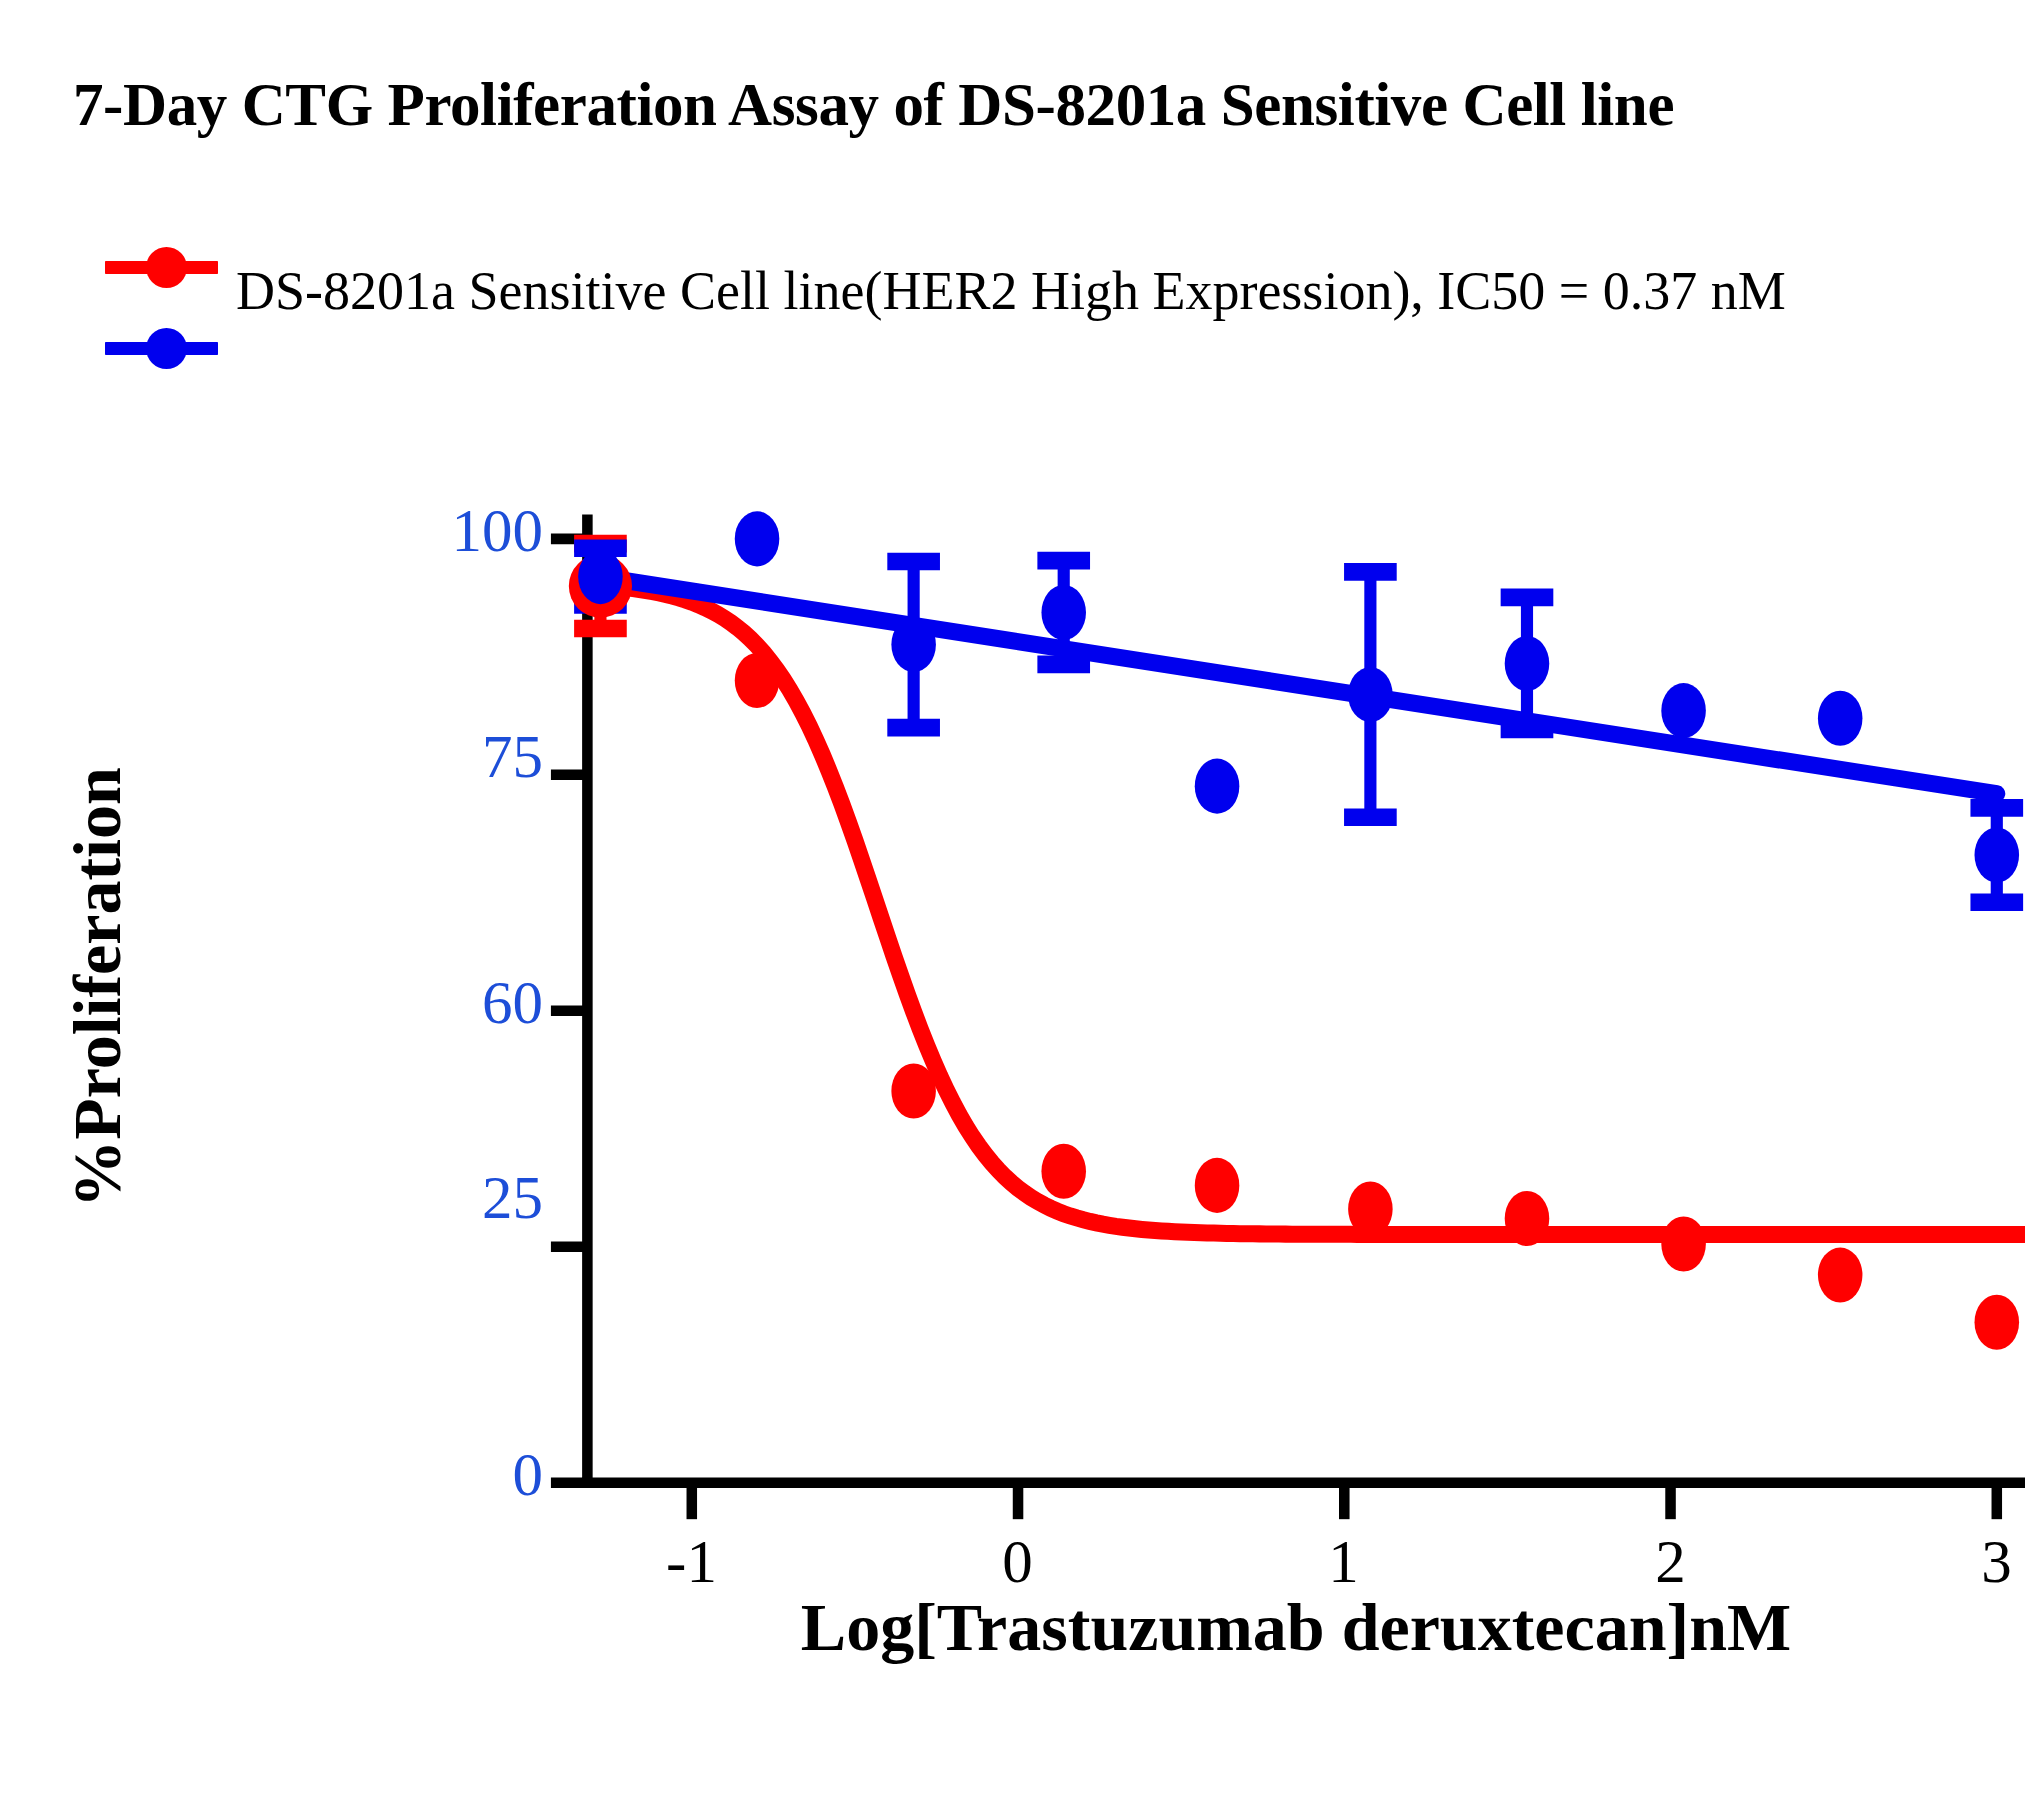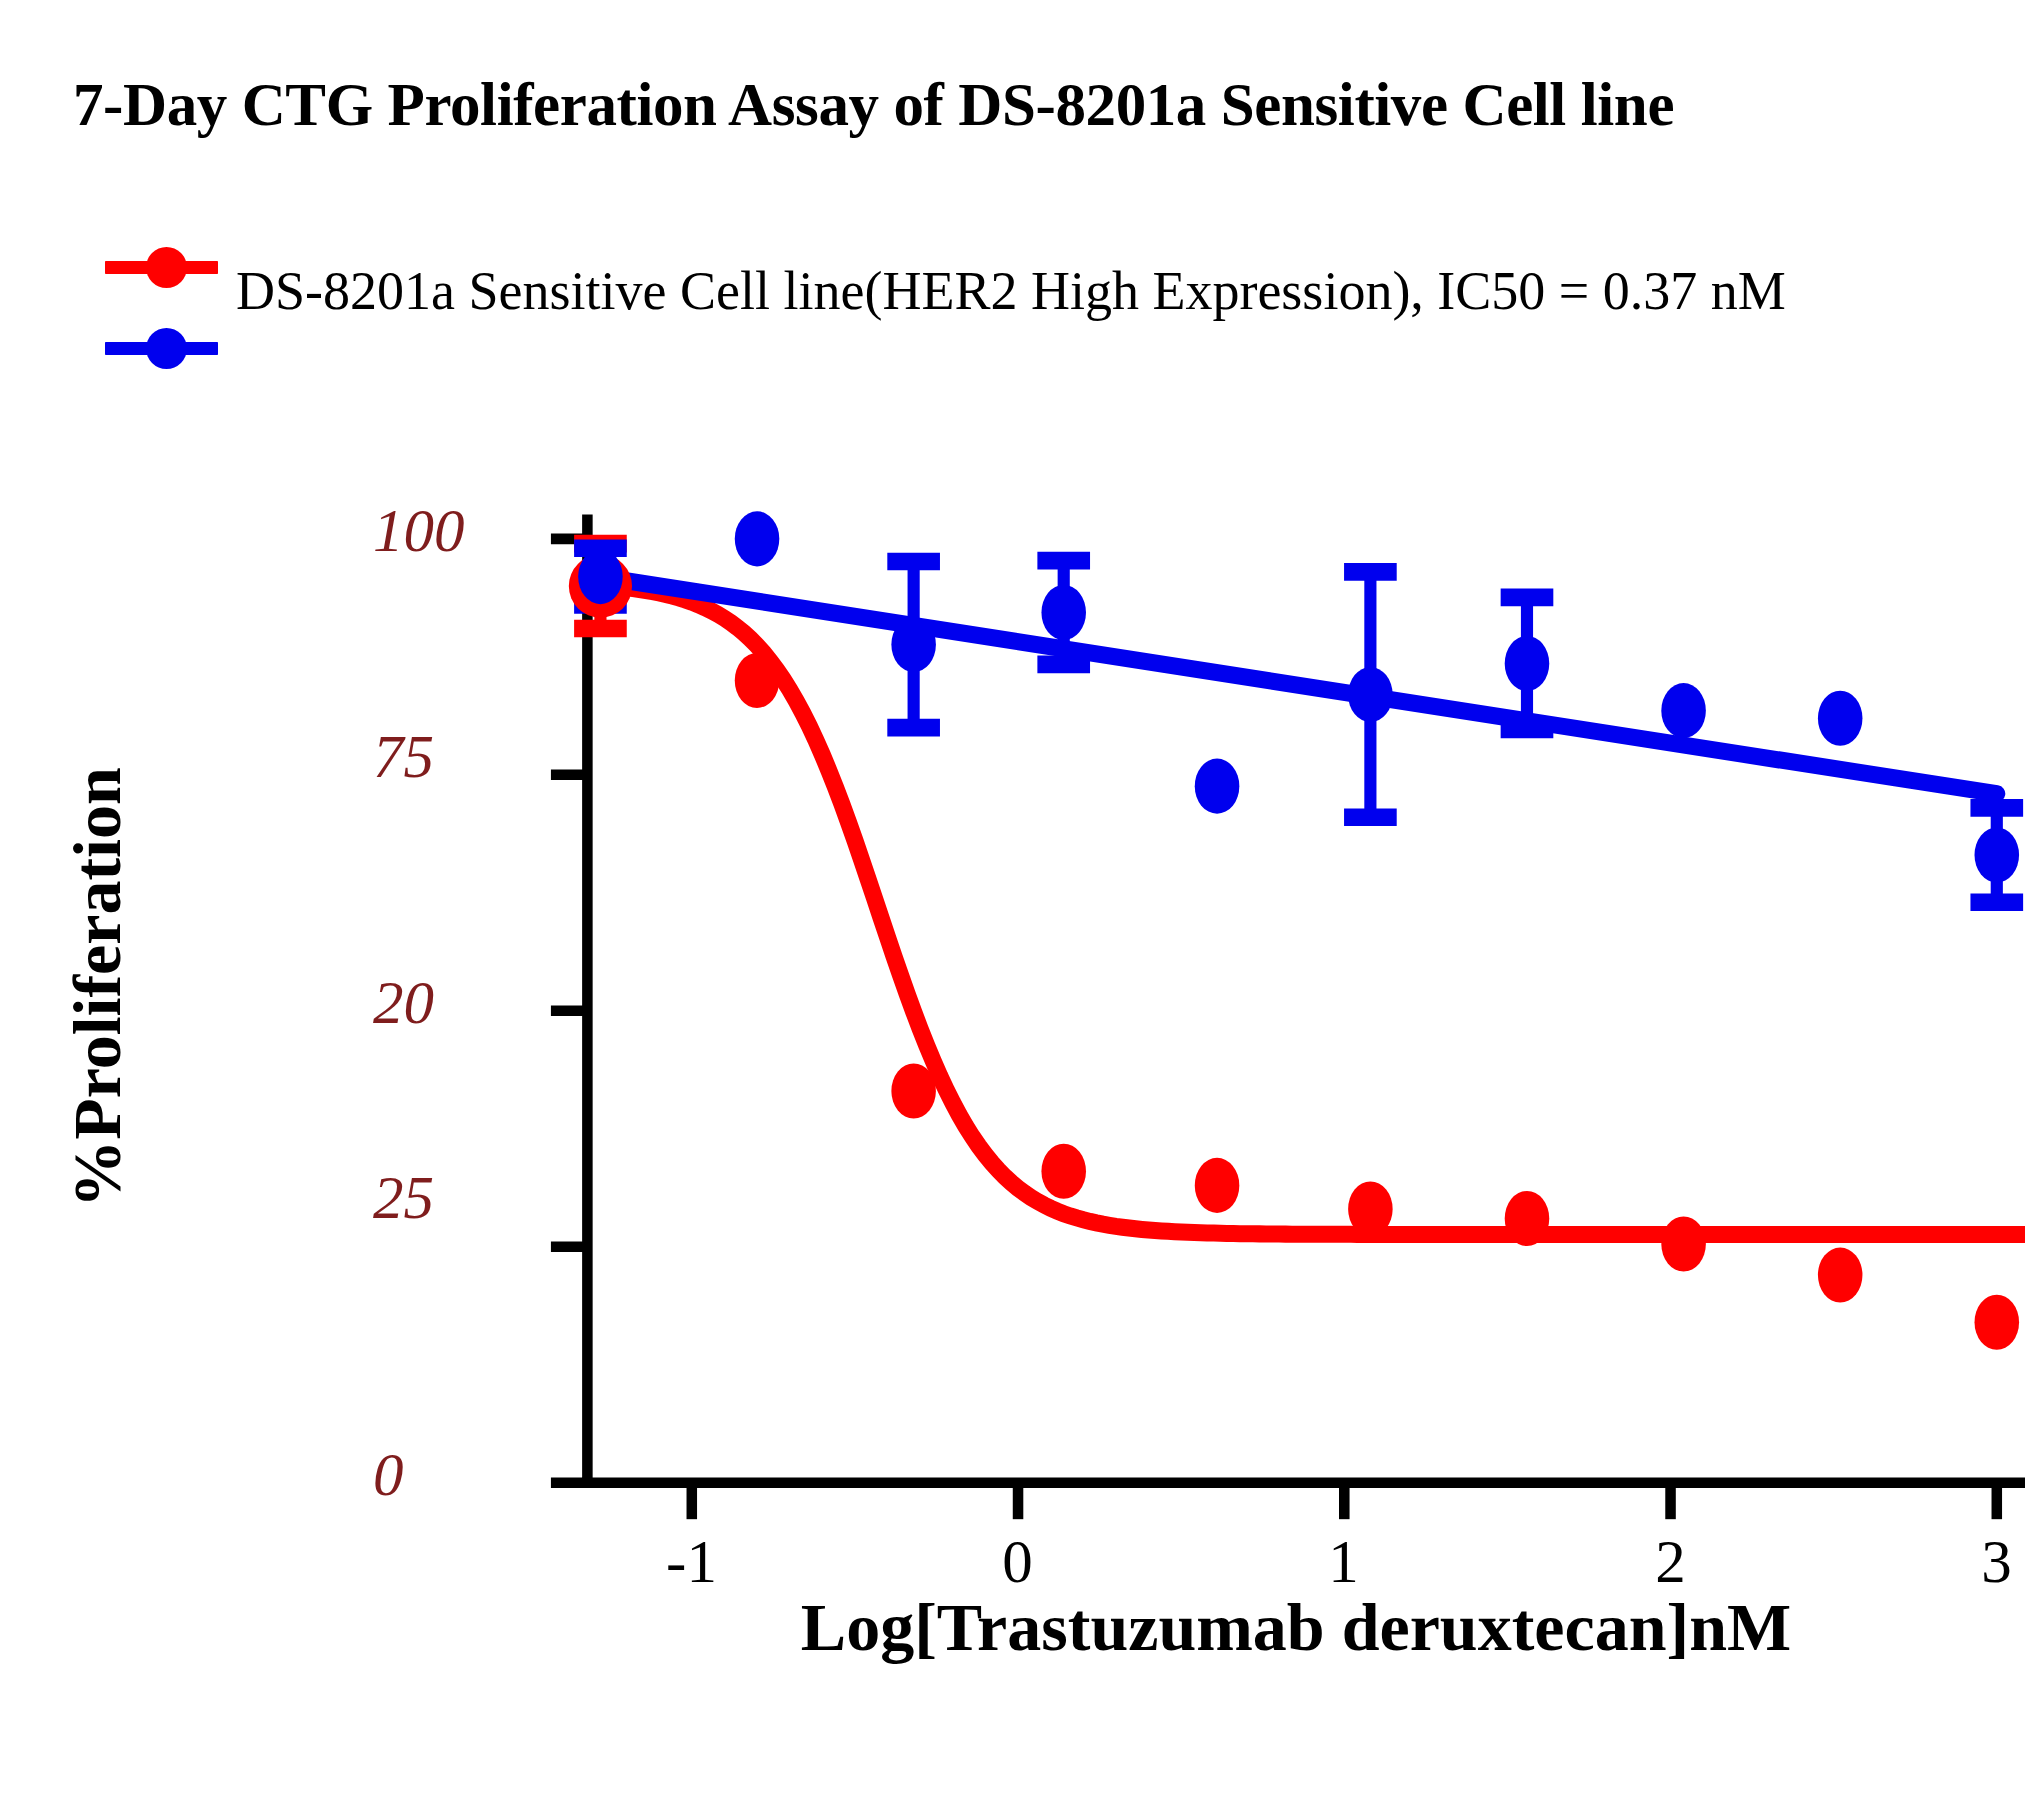--- a/index.html
+++ b/index.html
@@ -32,22 +32,22 @@
     text-align:center;font-weight:bold;font-size:68px;
     font-family:"Liberation Serif",serif;color:#000;white-space:nowrap;
   }
   #x-axis-title{
     position:absolute;left:405px;top:1110px;width:1782px;text-align:center;
     font-weight:bold;font-size:68px;font-family:"Liberation Serif",serif;
     color:#000;white-space:nowrap;
   }
 
   .ytick-label{
-    position:absolute;text-align:left;width:170px;
-    font-size:61px;font-family:"Liberation Serif",serif;color:#7f1d1d;font-style:italic;
+    position:absolute;text-align:right;width:170px;
+    font-size:61px;font-family:"Liberation Serif",serif;color:#1d4ed8;
   }
   .xtick-label{
     position:absolute;text-align:center;width:105px;
     font-size:61px;font-family:"Liberation Serif",serif;color:#000;
   }
   svg{position:absolute;left:0;top:0;overflow:visible;}
 </style>
 </head>
 <body>
 
@@ -127,21 +127,21 @@
         <ellipse cx="3769.463087248322" cy="457.55999999999995" rx="55" ry="68" fill="#0000ee"></ellipse>
         <ellipse cx="4156.040268456376" cy="574.0600000000002" rx="55" ry="68" fill="#0000ee"></ellipse>
         <ellipse cx="4542.617449664429" cy="592.6999999999998" rx="55" ry="68" fill="#0000ee"></ellipse>
         <ellipse cx="4929.194630872484" cy="930.55" rx="55" ry="68" fill="#0000ee"></ellipse>
       </svg>
     <div id="y-axis-title">%Proliferation</div>
     <div id="x-axis-title">Log[Trastuzumab deruxtecan]nM</div>
     <div id="tick-labels">
         <div class="ytick-label" style="left: 373px; top: 962px;">0</div>
         <div class="ytick-label" style="left: 373px; top: 685px;">25</div>
-        <div class="ytick-label" style="left: 373px; top: 490px;">20</div>
+        <div class="ytick-label" style="left: 373px; top: 490px;">60</div>
         <div class="ytick-label" style="left: 373px; top: 244px;">75</div>
         <div class="ytick-label" style="left: 373px; top: 18px;">100</div>
         <div class="xtick-label" style="left: 639px; top: 1049px;">-1</div>
         <div class="xtick-label" style="left: 965px; top: 1049px;">0</div>
         <div class="xtick-label" style="left: 1291px; top: 1049px;">1</div>
         <div class="xtick-label" style="left: 1618px; top: 1049px;">2</div>
         <div class="xtick-label" style="left: 1944px; top: 1049px;">3</div>
       </div>
   </div>
 

